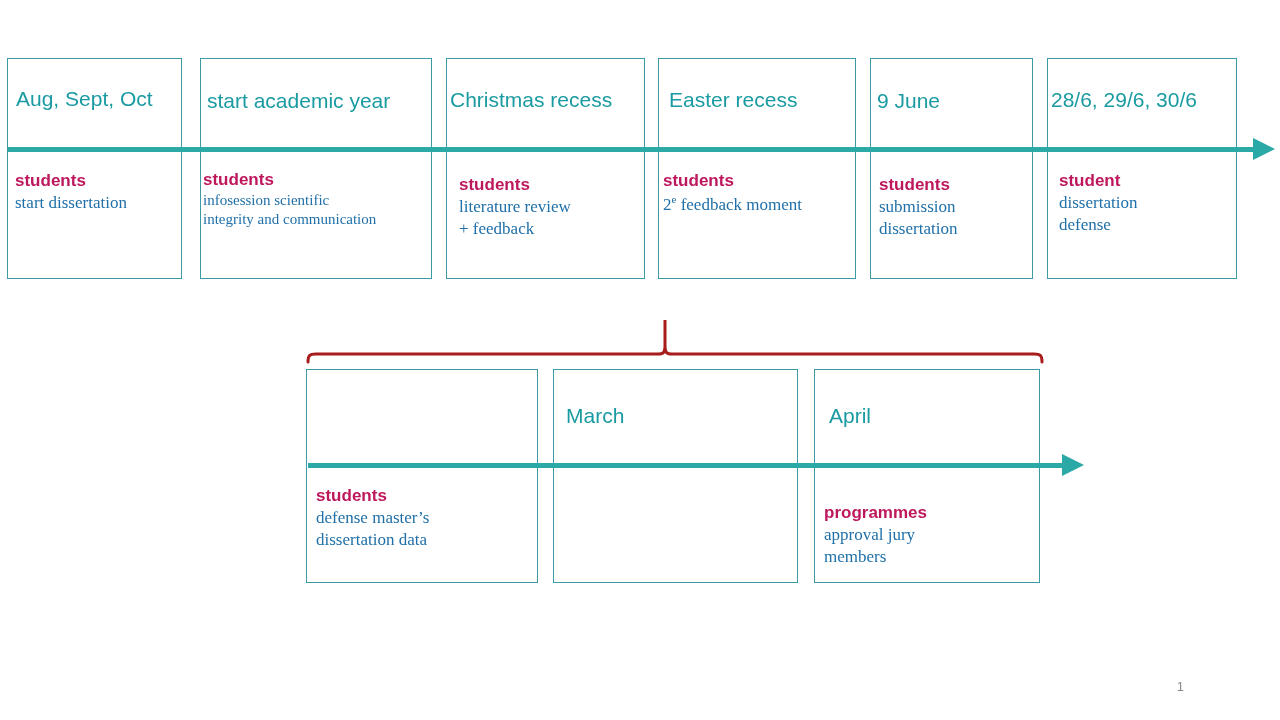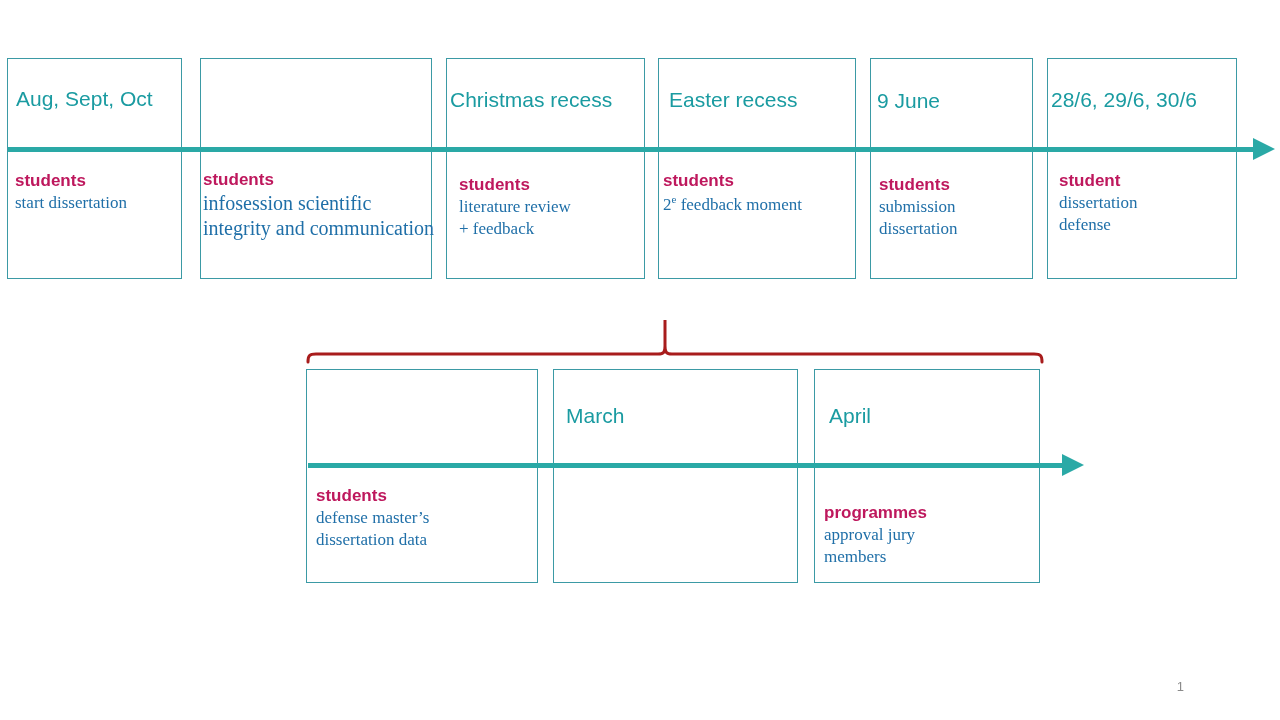--- a/index.html
+++ b/index.html
@@ -43,21 +43,21 @@
   .card-body .who {
     font-weight: bold;
     color: #be185d;
     display: block;
   }
   .card-body .detail {
     display: block;
     white-space: nowrap;
     font-family: Liberation Serif, serif;
   }
-  .small .detail { font-size: 20px; }
+  .small .detail { font-size: 15px; }
 
   
   .arrow-line {
     position: absolute;
     background: #2aa9a6;
     height: 5px;
   }
   .arrow-head {
     position: absolute;
     width: 0;
@@ -89,20 +89,21 @@
   <div class="card" style="left:7px; top:58px; width:175px; height:221px;">
   </div>
   <div class="card-header" style="left:16px; top:87px;">Aug, Sept, Oct</div>
   <div class="card-body" style="left:15px; top:170px;">
     <span class="who">students</span>
     <span class="detail">start dissertation</span>
   </div>
 
   <div class="card" style="left:200px; top:58px; width:232px; height:221px;">
   </div>
+  <div class="card-header" style="left:207px; top:89px;">start academic year</div>
   <div class="card-body small" style="left:203px; top:169px;">
     <span class="who">students</span>
     <span class="detail">infosession scientific</span>
     <span class="detail">integrity and communication</span>
   </div>
 
   <div class="card" style="left:446px; top:58px; width:199px; height:221px;">
   </div>
   <div class="card-header" style="left:450px; top:88px;">Christmas recess</div>
   <div class="card-body" style="left:459px; top:174px;">

